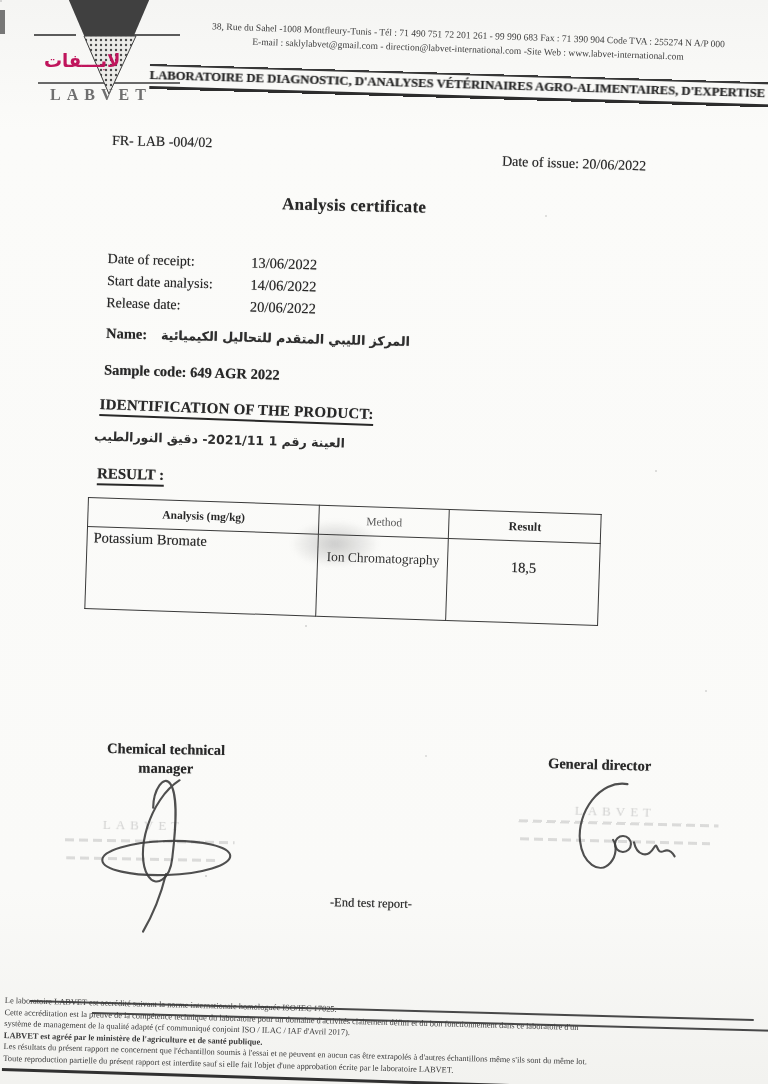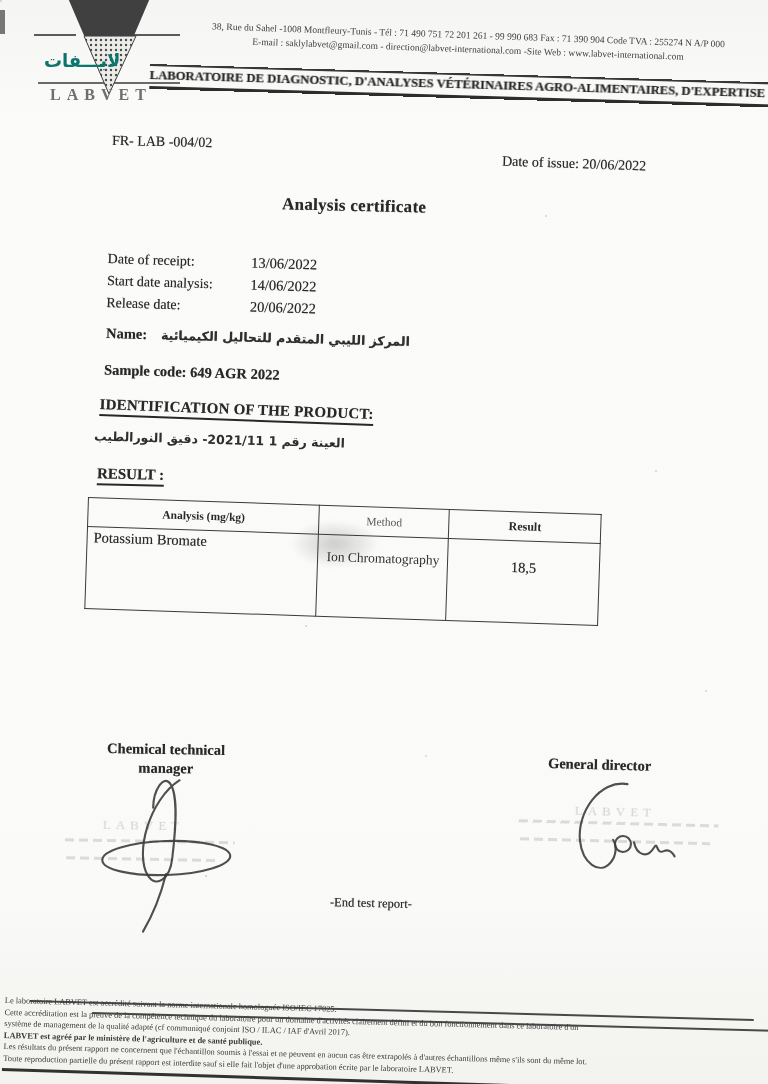--- a/index.html
+++ b/index.html
@@ -12,21 +12,21 @@
   #paper{
     position:absolute;inset:0;
     background:linear-gradient(180deg,#f5f5f3 0%,#fbfbf9 12%,#fafaf8 82%,#f2f2ef 100%);
   }
   #scan{position:absolute;inset:0;filter:blur(.3px) contrast(1.03);}
   .abs{position:absolute;}
   .ink{color:#2b2b2b;text-shadow:0 0 .7px rgba(50,50,50,.55);}
   
   #logo-block{left:26px;top:-2px;width:170px;height:122px;}
   .logo-ar{position:absolute;left:18px;top:52px;font-family:"DejaVu Sans",sans-serif;
-    font-size:18px;font-weight:bold;color:#0f766e;filter:blur(.4px);}
+    font-size:18px;font-weight:bold;color:#be185d;filter:blur(.4px);}
   .logo-brand{position:absolute;left:24px;top:88px;font-size:16px;letter-spacing:6px;
     color:#6f6f6f;font-weight:bold;filter:blur(.35px);}
   .logo-rule-a1{left:8px;top:36px;width:42px;height:2px;background:#5c5c5c;}
   .logo-rule-a2{left:98px;top:36px;width:56px;height:2px;background:#5c5c5c;}
   .logo-rule-b{left:12px;top:84px;width:142px;height:2px;background:#6a6a6a;}
   
   #contact-block{left:175px;top:18px;width:588px;transform:rotate(2deg);transform-origin:0 0;
     text-align:center;font-size:9.5px;line-height:14px;color:#3f3f3f;}
   #banner-block{left:150px;top:64px;width:690px;transform:rotate(1.7deg);transform-origin:0 0;}
   #banner-block .rule-top{height:2px;background:#3a3a3a;margin-bottom:2px;}

